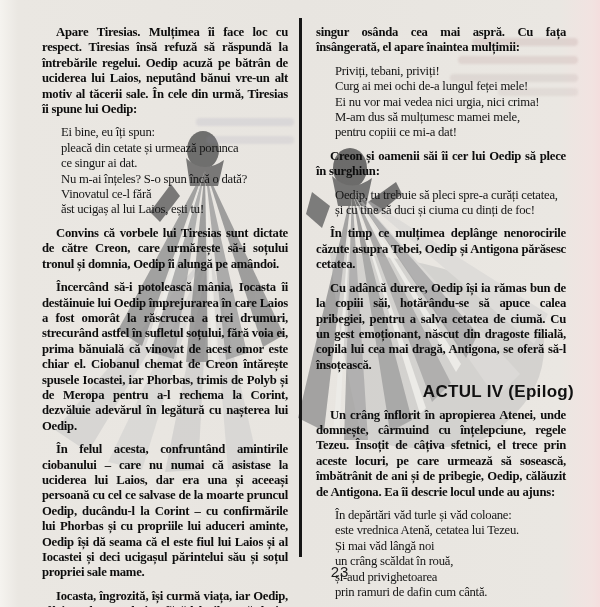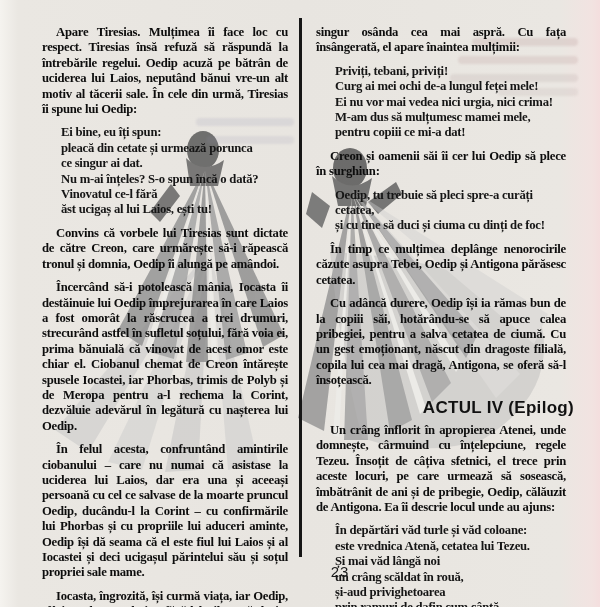--- a/index.html
+++ b/index.html
@@ -17,21 +17,21 @@
   
   .ghost{position:absolute;border-radius:4px;filter:blur(1.2px);z-index:0;}
   
   .divider{position:absolute;left:299px;top:18px;width:3px;height:539px;background:#161616;z-index:2;}
   
   .col{position:absolute;top:17px;z-index:3;font-size:12.7px;line-height:15.4px;letter-spacing:-0.25px;}
   .col-left{left:34px;width:262px;}
   .col-right{left:308px;width:266px;}
   p.para{margin:8px;text-align:justify;text-indent:14px;font-weight:700;}
   p.para.no-indent{text-indent:0;}
-  .verse{margin:3px 0 3px 27px;font-weight:700;white-space:pre-line;text-align:left;color:#151515;}
+  .verse{margin:3px 0 3px 27px;font-weight:400;white-space:pre-line;text-align:left;color:#151515;}
   .act-heading{
     margin:11px 0 7px 0;text-align:right;
     font-family:"Liberation Sans","DejaVu Sans",sans-serif;
     font-weight:700;font-size:17px;letter-spacing:0.3px;color:#111;
   }
   .page-number{
     position:absolute;left:0;top:563px;width:600px;text-align:center;z-index:3;
     font-family:"Liberation Sans","DejaVu Sans",sans-serif;
     font-size:15px;letter-spacing:1px;color:#1c1c1c;font-weight:400;margin-left:40px;
   }
@@ -98,21 +98,21 @@
   <div class="divider"></div>
 
   <div class="col col-left">
     <p class="para">Apare Tiresias. Mulțimea îi face loc cu respect. Tiresias însă refuză să răspundă la întrebările regelui. Oedip acuză pe bătrân de uciderea lui Laios, neputând bănui vre-un alt motiv al tăcerii sale. În cele din urmă, Tiresias îi spune lui Oedip:</p>
     <div class="verse">Ei bine, eu îți spun:
 pleacă din cetate și urmează porunca
 ce singur ai dat.
 Nu m-ai înțeles? S-o spun încă o dată?
 Vinovatul ce-l fără
 ăst ucigaș al lui Laios, ești tu!</div>
-    <p class="para">Convins că vorbele lui Tiresias sunt dictate de către Creon, care urmărește să-i răpească tronul și domnia, Oedip îi alungă pe amândoi.</p>
+    <p class="para">Convins că vorbele lui Tiresias sunt dictate de către Creon, care urmărește să-i soțului tronul și domnia, Oedip îi alungă pe amândoi.</p>
     <p class="para">Încercând să-i potolească mânia, Iocasta îi destăinuie lui Oedip împrejurarea în care Laios a fost omorât la răscrucea a trei drumuri, strecurând astfel în sufletul soțului, fără voia ei, prima bănuială că vinovat de acest omor este chiar el. Ciobanul chemat de Creon întărește spusele Iocastei, iar Phorbas, trimis de Polyb și de Meropa pentru a-l rechema la Corint, dezvăluie adevărul în legătură cu nașterea lui Oedip.</p>
     <p class="para">În felul acesta, confruntând amintirile ciobanului – care nu numai că asistase la uciderea lui Laios, dar era una și aceeași persoană cu cel ce salvase de la moarte pruncul Oedip, ducându-l la Corint – cu confirmările lui Phorbas și cu propriile lui aduceri aminte, Oedip își dă seama că el este fiul lui Laios și al Iocastei și deci ucigașul părintelui său și soțul propriei sale mame.</p>
     <p class="para">Iocasta, îngrozită, își curmă viața, iar Oedip, sfâșiat de revelația fărădelegilor săvârșite împotriva voinței sale, își străpunge ochii, aplicându-și</p>
   </div>
 
   <div class="col col-right">
     <p class="para no-indent">singur osânda cea mai aspră. Cu fața însângerată, el apare înaintea mulțimii:</p>
     <div class="verse">Priviți, tebani, priviți!
 Curg ai mei ochi de-a lungul feței mele!
 Ei nu vor mai vedea nici urgia, nici crima!

